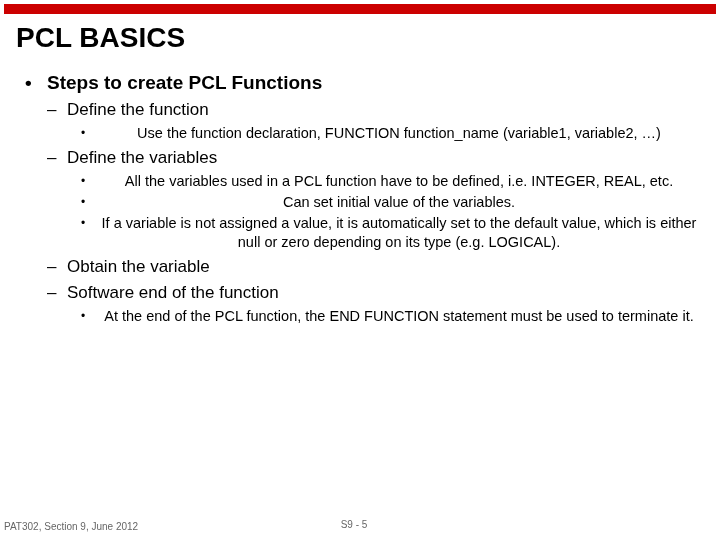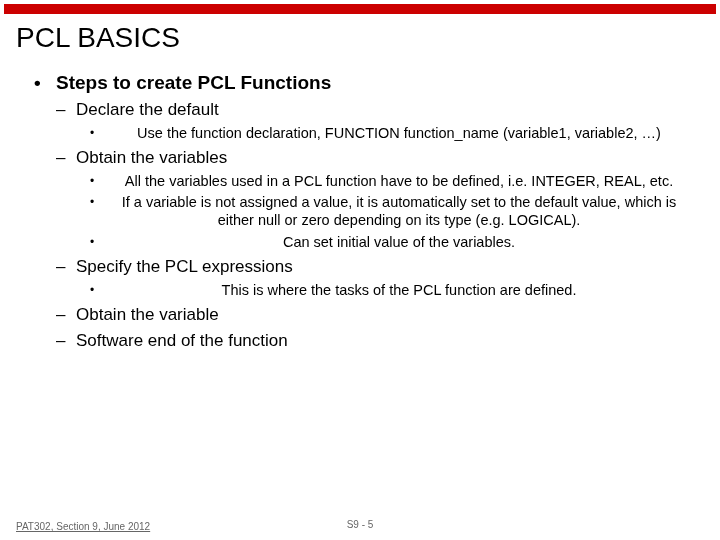--- a/index.html
+++ b/index.html
@@ -26,28 +26,28 @@
     background: #c00;
   }
   .content {
     position: absolute;
     top: 22px;
     left: 16px;
     right: 16px;
   }
   .title {
     font-size: 28px;
-    font-weight: normal;
+    font-weight: bold;
     margin: 0 0 18px 0;
     letter-spacing: 0px;
   }
   ul.l1 {
     list-style: none;
     padding-left: 0;
-    margin: 12px;
+    margin: 3px;
   }
   ul.l1 > li::before {
     content: "•";
     position: absolute;
     left: 6px;
   }
   ul.l1 > li {
     position: relative;
     padding-left: 28px;
     font-size: 19px;
@@ -88,25 +88,24 @@
     position: relative;
     padding-left: 30px;
     font-size: 14.5px;
     margin: 3px 0;
     line-height: 1.25;
     text-align: center;
   }
   .footer {
     position: absolute;
     bottom: 8px;
-    left: 16px;
+    left: 4px;
     right: 16px;
     font-size: 10px;
     color: #666;
-    text-decoration: underline;
   }
   .footer .pagenum {
     position: absolute;
     left: 50%;
     transform: translateX(-50%);
     bottom: 2px;
   }
 </style>
 </head>
 <body>
@@ -117,48 +116,45 @@
   <div class="content">
     <h1 class="title">PCL BASICS</h1>
 
     <ul class="l1">
       <li>
         <span>Steps to create PCL Functions</span>
 
         <ul class="l2">
 
           <li>
-            <span>Declare the default</span>
+            <span>Define the function</span>
             <ul class="l3">
               <li>Use the function declaration, FUNCTION function_name (variable1, variable2, …)</li>
             </ul>
           </li>
 
           <li>
-            <span>Obtain the variables</span>
+            <span>Define the variables</span>
             <ul class="l3">
               <li>All the variables used in a PCL function have to be defined, i.e. INTEGER, REAL, etc.</li>
+              <li>Can set initial value of the variables.</li>
               <li>If a variable is not assigned a value, it is automatically set to the default value, which is either null or zero depending on its type (e.g. LOGICAL).</li>
-              <li>Can set initial value of the variables.</li>
             </ul>
           </li>
 
-          <li>
-            <span>Specify the PCL expressions</span>
-            <ul class="l3">
-              <li>This is where the tasks of the PCL function are defined.</li>
-            </ul>
-          </li>
 
           <li>
             <span>Obtain the variable</span>
           </li>
 
           <li>
             <span>Software end of the function</span>
+            <ul class="l3">
+              <li>At the end of the PCL function, the END FUNCTION statement must be used to terminate it.</li>
+            </ul>
           </li>
 
         </ul>
       </li>
     </ul>
   </div>
 
   <div class="footer">
     <div>PAT302, Section 9, June 2012</div>
     <div class="pagenum">S9 - 5</div>

